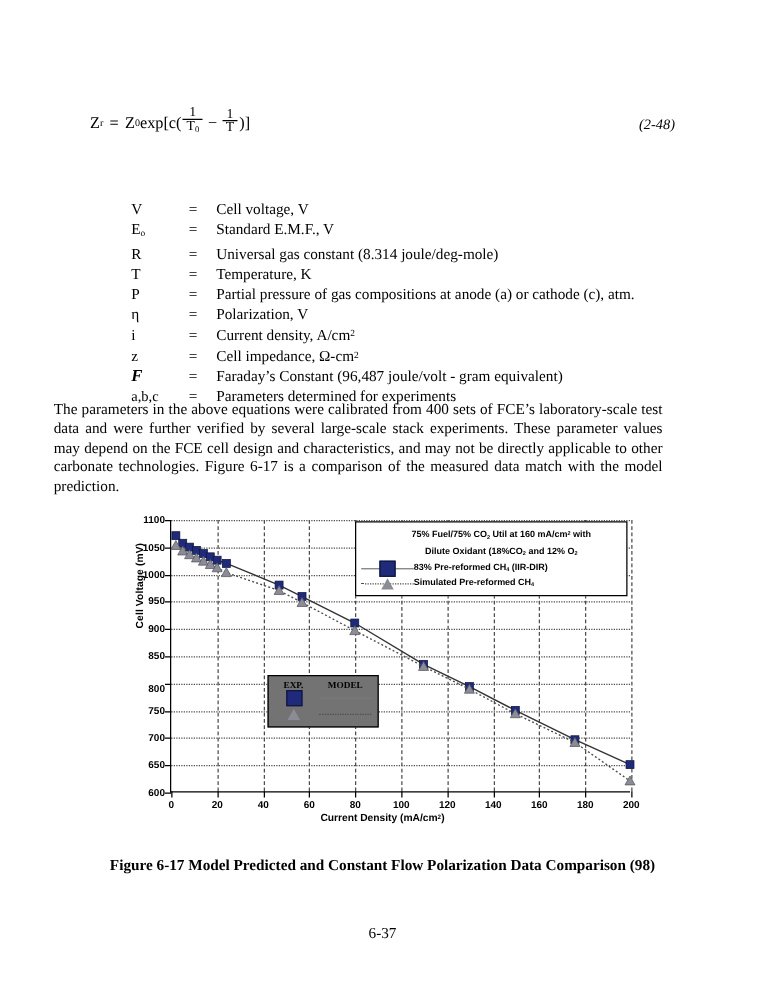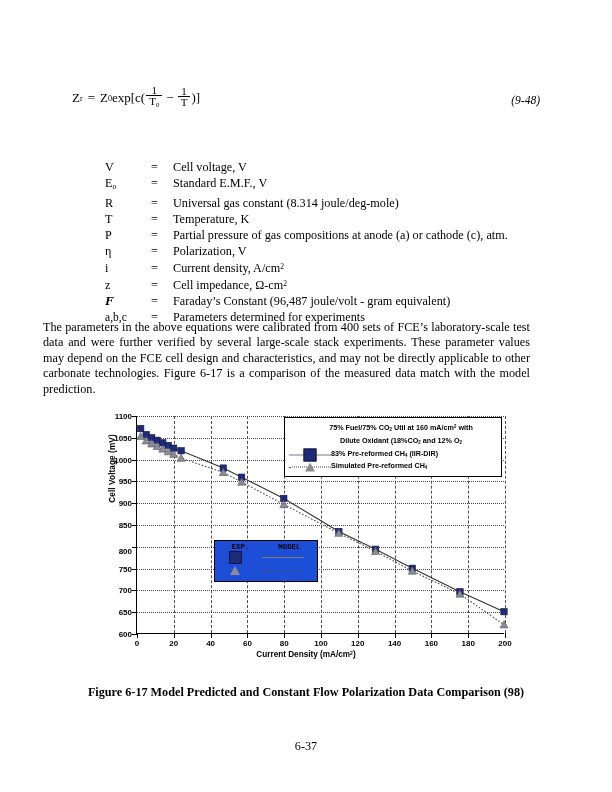--- a/index.html
+++ b/index.html
@@ -243,26 +243,26 @@
   }
   .legend-main .lg-extra {
     padding-left: 56px;
     line-height: 9.6px;
   }
 
   .legend-exp {
     position: absolute;
     left: 77px;
     top: 124px;
-    width: 104px;
+    width: 89px;
     height: 42px;
-    background: #1d4ed8;
+    background: #737373;
     border: 1.1px solid #000;
     box-sizing: border-box;
-    font-family: Liberation Mono, monospace;
+    font-family: Liberation Serif, serif;
     font-size: 7.4px;
     font-weight: bold;
   }
   .legend-exp .hdr {
     display: flex;
     justify-content: space-around;
     padding: 2px 2px 0 2px;
   }
   .legend-exp .rowA, .legend-exp .rowB {
     display: flex;
@@ -349,21 +349,21 @@
         <span class="num">1</span>
         <span class="den"><span>T</span><sub>0</sub></span>
       </span>
       <span style="padding:0 3px">−</span>
       <span class="frac">
         <span class="num">1</span>
         <span class="den">T</span>
       </span>
       <span>)]</span>
     </span>
-    <span class="eq-num">(9-48)</span>
+    <span class="eq-num">(2-48)</span>
   </div>
 
 
   <table class="params">
     <tbody>
         <tr>
           <td class="sym">V</td>
           <td class="eq">=</td>
           <td>Cell voltage, V</td>
         </tr>

